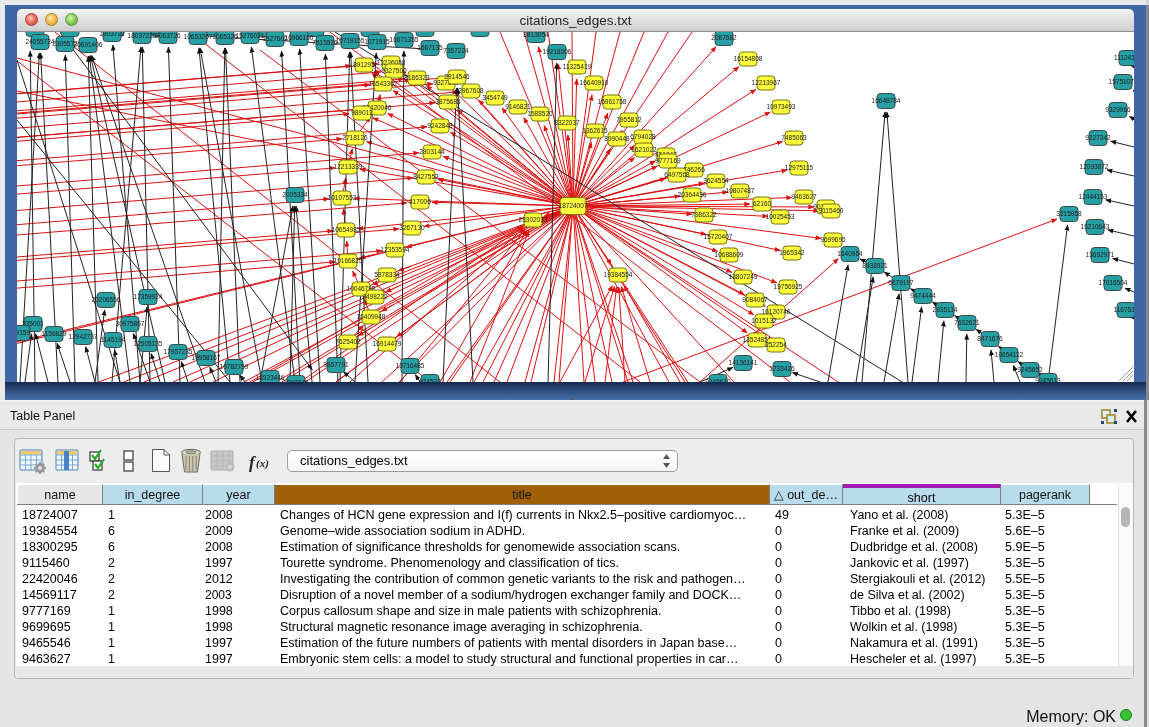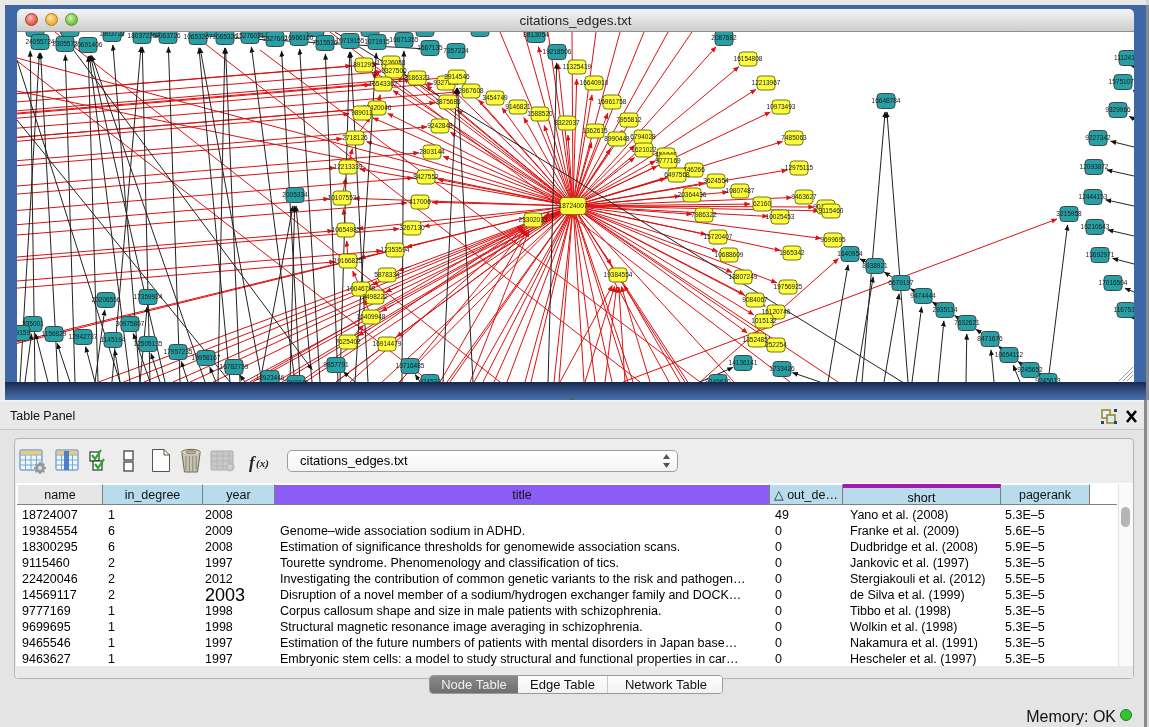--- a/index.html
+++ b/index.html
@@ -653,28 +653,29 @@
   <svg style="position:absolute;right:6px;top:3px" width="9" height="14">
         <path d="M4.5 0 L8 5 L1 5 z" fill="#555"></path>
         <path d="M4.5 14 L8 9 L1 9 z" fill="#555"></path>
       </svg>
 </div>
 
 <div class="abs" style="left:16px;top:483px;width:1117px;height:183px;background:#ffffff;"></div>
 <div style="position:absolute;left:18px;top:484px;width:85px;height:21px;background:#e6e6e6;border-right:1px solid #7f7f7f;border-top:1px solid #fff;box-sizing:border-box;text-align:center;font-size:12.5px;line-height:21px;color:#111">name</div>
     <div style="position:absolute;left:103px;top:484px;width:100px;height:21px;background:#b9dcec;border-right:1px solid #7f7f7f;border-top:1px solid #fff;box-sizing:border-box;text-align:center;font-size:12.5px;line-height:21px;color:#111">in_degree</div>
     <div style="position:absolute;left:203px;top:484px;width:72px;height:21px;background:#b9dcec;border-right:1px solid #7f7f7f;border-top:1px solid #fff;box-sizing:border-box;text-align:center;font-size:12.5px;line-height:21px;color:#111">year</div>
-    <div style="position:absolute;left:275px;top:484px;width:495px;height:21px;background:#8b5cf6;border-right:1px solid #7f7f7f;border-top:1px solid #fff;box-sizing:border-box;text-align:center;font-size:12.5px;line-height:21px;color:#111">title</div>
+    <div style="position:absolute;left:275px;top:484px;width:495px;height:21px;background:#a16207;border-right:1px solid #7f7f7f;border-top:1px solid #fff;box-sizing:border-box;text-align:center;font-size:12.5px;line-height:21px;color:#111">title</div>
     <div style="position:absolute;left:770px;top:484px;width:73px;height:21px;background:#b9dcec;border-right:1px solid #7f7f7f;border-top:1px solid #fff;box-sizing:border-box;text-align:center;font-size:12.5px;line-height:21px;color:#111">△ out_de…</div>
     <div style="position:absolute;left:843px;top:484px;width:158px;height:21px;background:#b9dcec;border-right:1px solid #7f7f7f;border-top:4px solid #a21caf;box-sizing:border-box;text-align:center;font-size:12.5px;line-height:21px;color:#000000">short</div>
     <div style="position:absolute;left:1001px;top:484px;width:89px;height:21px;background:#b9dcec;border-right:1px solid #7f7f7f;border-top:1px solid #fff;box-sizing:border-box;text-align:center;font-size:12.5px;line-height:21px;color:#111">pagerank</div>
     <div style="position:absolute;left:17px;top:504px;width:1100px;height:1px;background:#808080"></div>
 <div style="position:absolute;left:22px;top:507px;width:80px;height:16px;font-size:12.5px;line-height:16px;color:#000;white-space:nowrap;overflow:hidden">18724007</div>
     <div style="position:absolute;left:108px;top:507px;width:60px;height:16px;font-size:12.5px;line-height:16px;color:#000;white-space:nowrap;overflow:hidden">1</div>
     <div style="position:absolute;left:205px;top:507px;width:60px;height:16px;font-size:12.5px;line-height:16px;color:#000;white-space:nowrap;overflow:hidden">2008</div>
+    <div style="position:absolute;left:280px;top:507px;width:488px;height:16px;font-size:12.5px;line-height:16px;color:#000;white-space:nowrap;overflow:hidden">Changes of HCN gene expression and I(f) currents in Nkx2.5–positive cardiomyoc…</div>
     <div style="position:absolute;left:775px;top:507px;width:60px;height:16px;font-size:12.5px;line-height:16px;color:#000;white-space:nowrap;overflow:hidden">49</div>
     <div style="position:absolute;left:850px;top:507px;width:150px;height:16px;font-size:12.5px;line-height:16px;color:#000;white-space:nowrap;overflow:hidden">Yano et al. (2008)</div>
     <div style="position:absolute;left:1005px;top:507px;width:90px;height:16px;font-size:12.5px;line-height:16px;color:#000;white-space:nowrap;overflow:hidden">5.3E–5</div>
     <div style="position:absolute;left:22px;top:523px;width:80px;height:16px;font-size:12.5px;line-height:16px;color:#000;white-space:nowrap;overflow:hidden">19384554</div>
     <div style="position:absolute;left:108px;top:523px;width:60px;height:16px;font-size:12.5px;line-height:16px;color:#000;white-space:nowrap;overflow:hidden">6</div>
     <div style="position:absolute;left:205px;top:523px;width:60px;height:16px;font-size:12.5px;line-height:16px;color:#000;white-space:nowrap;overflow:hidden">2009</div>
     <div style="position:absolute;left:280px;top:523px;width:488px;height:16px;font-size:12.5px;line-height:16px;color:#000;white-space:nowrap;overflow:hidden">Genome–wide association sodium in ADHD.</div>
     <div style="position:absolute;left:775px;top:523px;width:60px;height:16px;font-size:12.5px;line-height:16px;color:#000;white-space:nowrap;overflow:hidden">0</div>
     <div style="position:absolute;left:850px;top:523px;width:150px;height:16px;font-size:12.5px;line-height:16px;color:#000;white-space:nowrap;overflow:hidden">Franke et al. (2009)</div>
     <div style="position:absolute;left:1005px;top:523px;width:90px;height:16px;font-size:12.5px;line-height:16px;color:#000;white-space:nowrap;overflow:hidden">5.6E–5</div>
@@ -694,24 +695,24 @@
     <div style="position:absolute;left:1005px;top:555px;width:90px;height:16px;font-size:12.5px;line-height:16px;color:#000;white-space:nowrap;overflow:hidden">5.3E–5</div>
     <div style="position:absolute;left:22px;top:571px;width:80px;height:16px;font-size:12.5px;line-height:16px;color:#000;white-space:nowrap;overflow:hidden">22420046</div>
     <div style="position:absolute;left:108px;top:571px;width:60px;height:16px;font-size:12.5px;line-height:16px;color:#000;white-space:nowrap;overflow:hidden">2</div>
     <div style="position:absolute;left:205px;top:571px;width:60px;height:16px;font-size:12.5px;line-height:16px;color:#000;white-space:nowrap;overflow:hidden">2012</div>
     <div style="position:absolute;left:280px;top:571px;width:488px;height:16px;font-size:12.5px;line-height:16px;color:#000;white-space:nowrap;overflow:hidden">Investigating the contribution of common genetic variants to the risk and pathogen…</div>
     <div style="position:absolute;left:775px;top:571px;width:60px;height:16px;font-size:12.5px;line-height:16px;color:#000;white-space:nowrap;overflow:hidden">0</div>
     <div style="position:absolute;left:850px;top:571px;width:150px;height:16px;font-size:12.5px;line-height:16px;color:#000;white-space:nowrap;overflow:hidden">Stergiakouli et al. (2012)</div>
     <div style="position:absolute;left:1005px;top:571px;width:90px;height:16px;font-size:12.5px;line-height:16px;color:#000;white-space:nowrap;overflow:hidden">5.5E–5</div>
     <div style="position:absolute;left:22px;top:587px;width:80px;height:16px;font-size:12.5px;line-height:16px;color:#000;white-space:nowrap;overflow:hidden">14569117</div>
     <div style="position:absolute;left:108px;top:587px;width:60px;height:16px;font-size:12.5px;line-height:16px;color:#000;white-space:nowrap;overflow:hidden">2</div>
-    <div style="position:absolute;left:205px;top:587px;width:60px;height:16px;font-size:18px;line-height:16px;color:#000;white-space:nowrap;overflow:hidden">2003</div>
+    <div style="position:absolute;left:205px;top:587px;width:60px;height:16px;font-size:12px;line-height:16px;color:#000;white-space:nowrap;overflow:hidden">2003</div>
     <div style="position:absolute;left:280px;top:587px;width:488px;height:16px;font-size:12.5px;line-height:16px;color:#000;white-space:nowrap;overflow:hidden">Disruption of a novel member of a sodium/hydrogen exchanger family and DOCK…</div>
     <div style="position:absolute;left:775px;top:587px;width:60px;height:16px;font-size:12.5px;line-height:16px;color:#000;white-space:nowrap;overflow:hidden">0</div>
-    <div style="position:absolute;left:850px;top:587px;width:150px;height:16px;font-size:12.5px;line-height:16px;color:#000;white-space:nowrap;overflow:hidden">de Silva et al. (1999)</div>
+    <div style="position:absolute;left:850px;top:587px;width:150px;height:16px;font-size:12.5px;line-height:16px;color:#000;white-space:nowrap;overflow:hidden">de Silva et al. (2002)</div>
     <div style="position:absolute;left:1005px;top:587px;width:90px;height:16px;font-size:12.5px;line-height:16px;color:#000;white-space:nowrap;overflow:hidden">5.3E–5</div>
     <div style="position:absolute;left:22px;top:603px;width:80px;height:16px;font-size:12.5px;line-height:16px;color:#000;white-space:nowrap;overflow:hidden">9777169</div>
     <div style="position:absolute;left:108px;top:603px;width:60px;height:16px;font-size:12.5px;line-height:16px;color:#000;white-space:nowrap;overflow:hidden">1</div>
     <div style="position:absolute;left:205px;top:603px;width:60px;height:16px;font-size:12.5px;line-height:16px;color:#000;white-space:nowrap;overflow:hidden">1998</div>
     <div style="position:absolute;left:280px;top:603px;width:488px;height:16px;font-size:12.5px;line-height:16px;color:#000;white-space:nowrap;overflow:hidden">Corpus callosum shape and size in male patients with schizophrenia.</div>
     <div style="position:absolute;left:775px;top:603px;width:60px;height:16px;font-size:12.5px;line-height:16px;color:#000;white-space:nowrap;overflow:hidden">0</div>
     <div style="position:absolute;left:850px;top:603px;width:150px;height:16px;font-size:12.5px;line-height:16px;color:#000;white-space:nowrap;overflow:hidden">Tibbo et al. (1998)</div>
     <div style="position:absolute;left:1005px;top:603px;width:90px;height:16px;font-size:12.5px;line-height:16px;color:#000;white-space:nowrap;overflow:hidden">5.3E–5</div>
     <div style="position:absolute;left:22px;top:619px;width:80px;height:16px;font-size:12.5px;line-height:16px;color:#000;white-space:nowrap;overflow:hidden">9699695</div>
     <div style="position:absolute;left:108px;top:619px;width:60px;height:16px;font-size:12.5px;line-height:16px;color:#000;white-space:nowrap;overflow:hidden">1</div>
@@ -732,24 +733,19 @@
     <div style="position:absolute;left:205px;top:651px;width:60px;height:16px;font-size:12.5px;line-height:16px;color:#000;white-space:nowrap;overflow:hidden">1997</div>
     <div style="position:absolute;left:280px;top:651px;width:488px;height:16px;font-size:12.5px;line-height:16px;color:#000;white-space:nowrap;overflow:hidden">Embryonic stem cells: a model to study structural and functional properties in car…</div>
     <div style="position:absolute;left:775px;top:651px;width:60px;height:16px;font-size:12.5px;line-height:16px;color:#000;white-space:nowrap;overflow:hidden">0</div>
     <div style="position:absolute;left:850px;top:651px;width:150px;height:16px;font-size:12.5px;line-height:16px;color:#000;white-space:nowrap;overflow:hidden">Hescheler et al. (1997)</div>
     <div style="position:absolute;left:1005px;top:651px;width:90px;height:16px;font-size:12.5px;line-height:16px;color:#000;white-space:nowrap;overflow:hidden">5.3E–5</div>
 
 <div class="abs" style="left:1118px;top:484px;width:15px;height:182px;background:#fafafa;border-left:1px solid #e0e0e0;box-sizing:border-box;"></div>
 <div class="abs" style="left:1121px;top:507px;width:9px;height:20px;background:#b5b5b5;border-radius:5px;"></div>
 <div class="abs" style="left:16px;top:666px;width:1117px;height:12px;background:#e9e9e9;"></div>
 
-<div class="abs" style="left:429px;top:675px;width:294px;height:19px;border:1px solid #9a9a9a;border-radius:4px;box-sizing:border-box;overflow:hidden;background:#fff;">
-  <div style="position:absolute;left:0;top:0;width:88px;height:19px;background:linear-gradient(180deg,#8a8a8a,#6b6b6b);color:#f2f2f2;text-align:center;font-size:13px;line-height:18px;">Node Table</div>
-  <div style="position:absolute;left:88px;top:0;width:90px;height:19px;background:linear-gradient(180deg,#ffffff,#f0f0f0);color:#111;text-align:center;font-size:13px;line-height:18px;border-right:1px solid #c9c9c9;box-sizing:border-box;">Edge Table</div>
-  <div style="position:absolute;left:178px;top:0;width:116px;height:19px;background:linear-gradient(180deg,#ffffff,#f0f0f0);color:#111;text-align:center;font-size:13px;line-height:18px;">Network Table</div>
-</div>
 
 <div class="abs" style="left:1020px;top:708px;width:96px;text-align:right;font-size:16px;color:#111;">Memory: OK</div>
 <div class="abs" style="left:1120px;top:709px;width:12px;height:12px;border-radius:50%;background:#35c42f;border:1px solid #1f7a1f;box-sizing:border-box;"></div>
 
 <div class="abs" style="left:1144px;top:400px;width:3px;height:327px;background:#8a8a8a;"></div>
 <div class="abs" style="left:1147px;top:400px;width:2px;height:327px;background:#dcdcdc;"></div>
 
 </div>
 </body></html>

